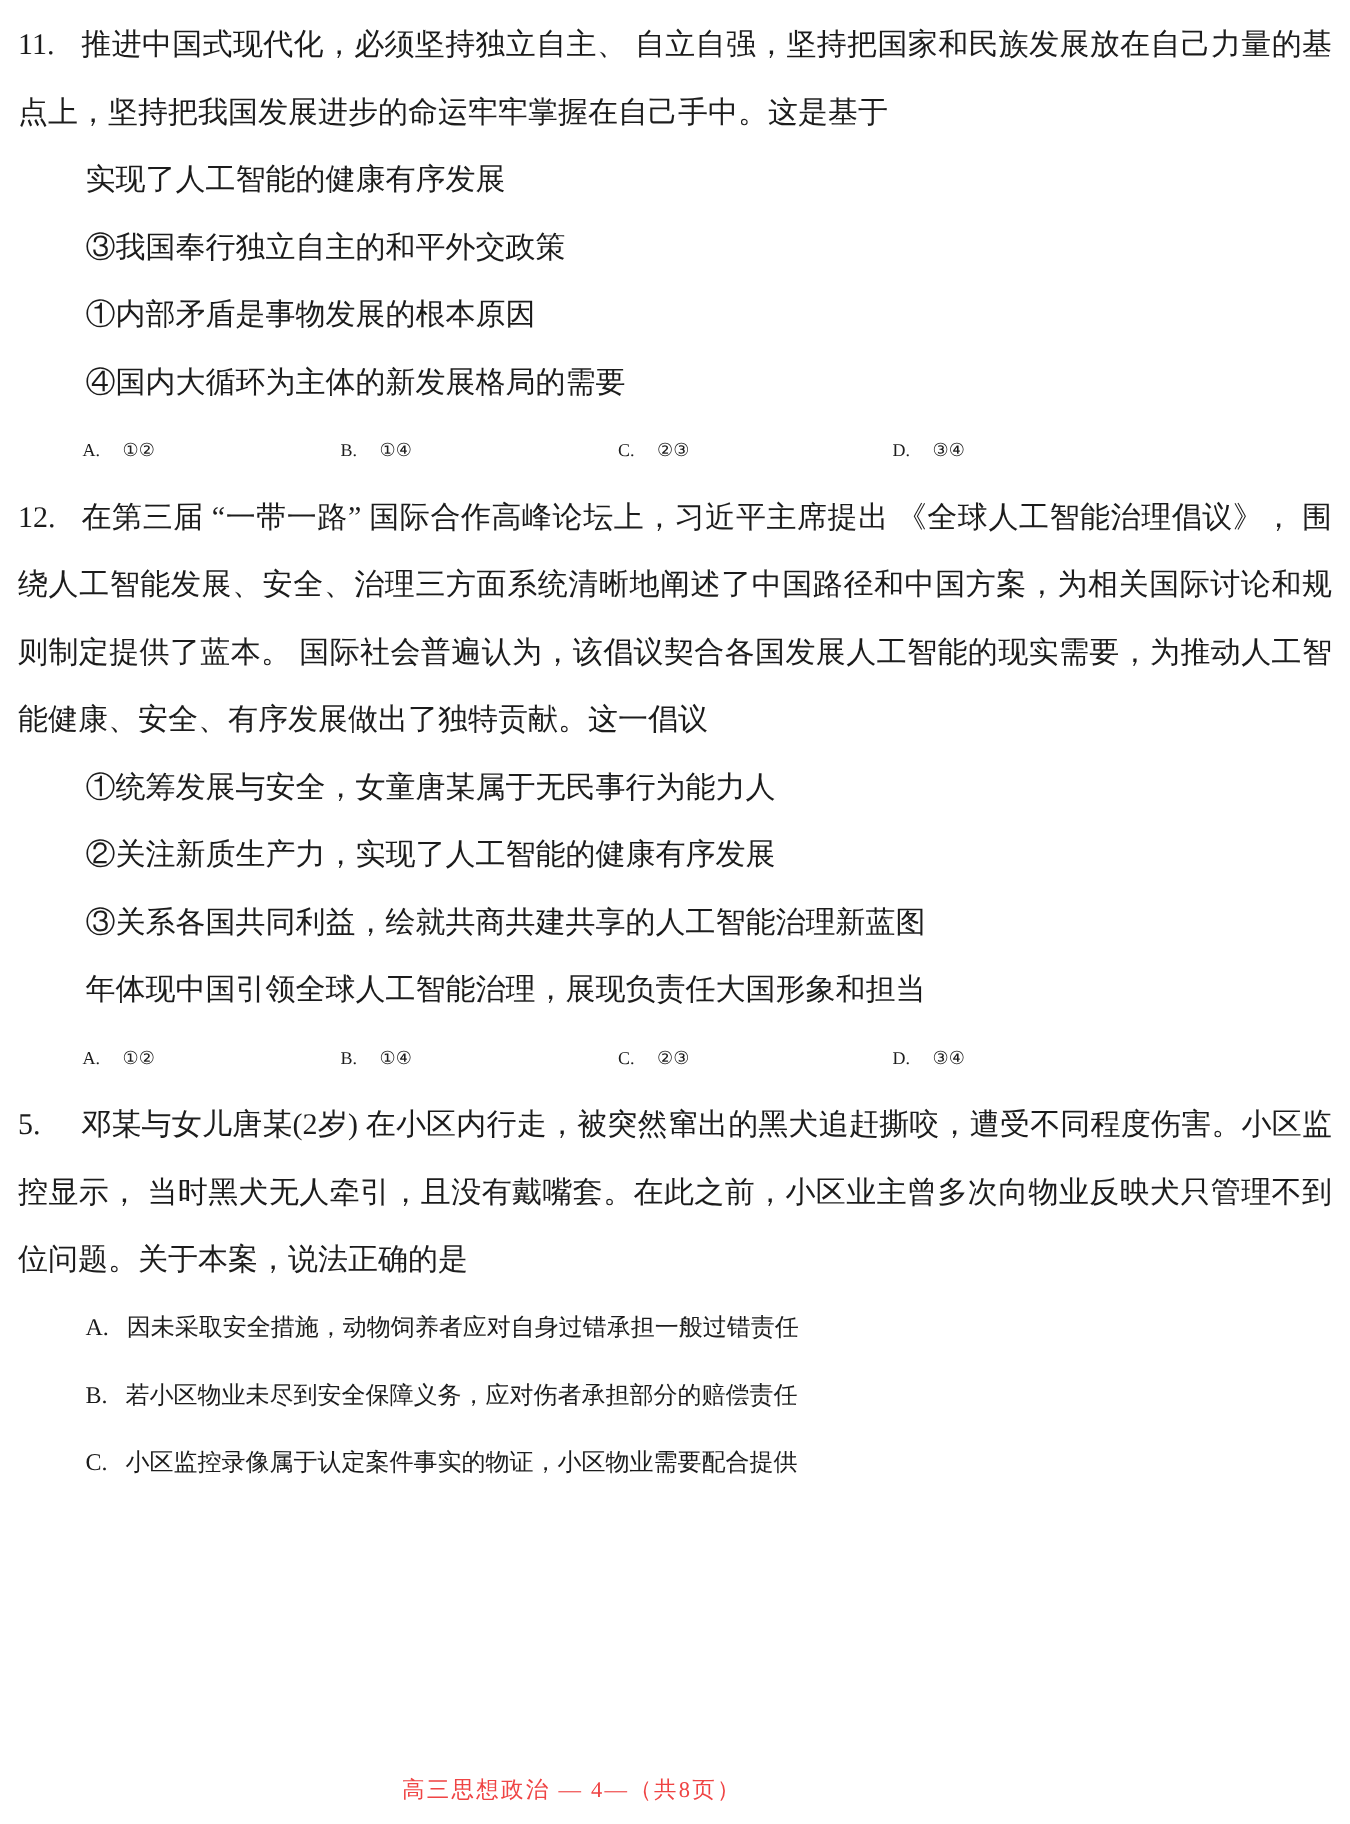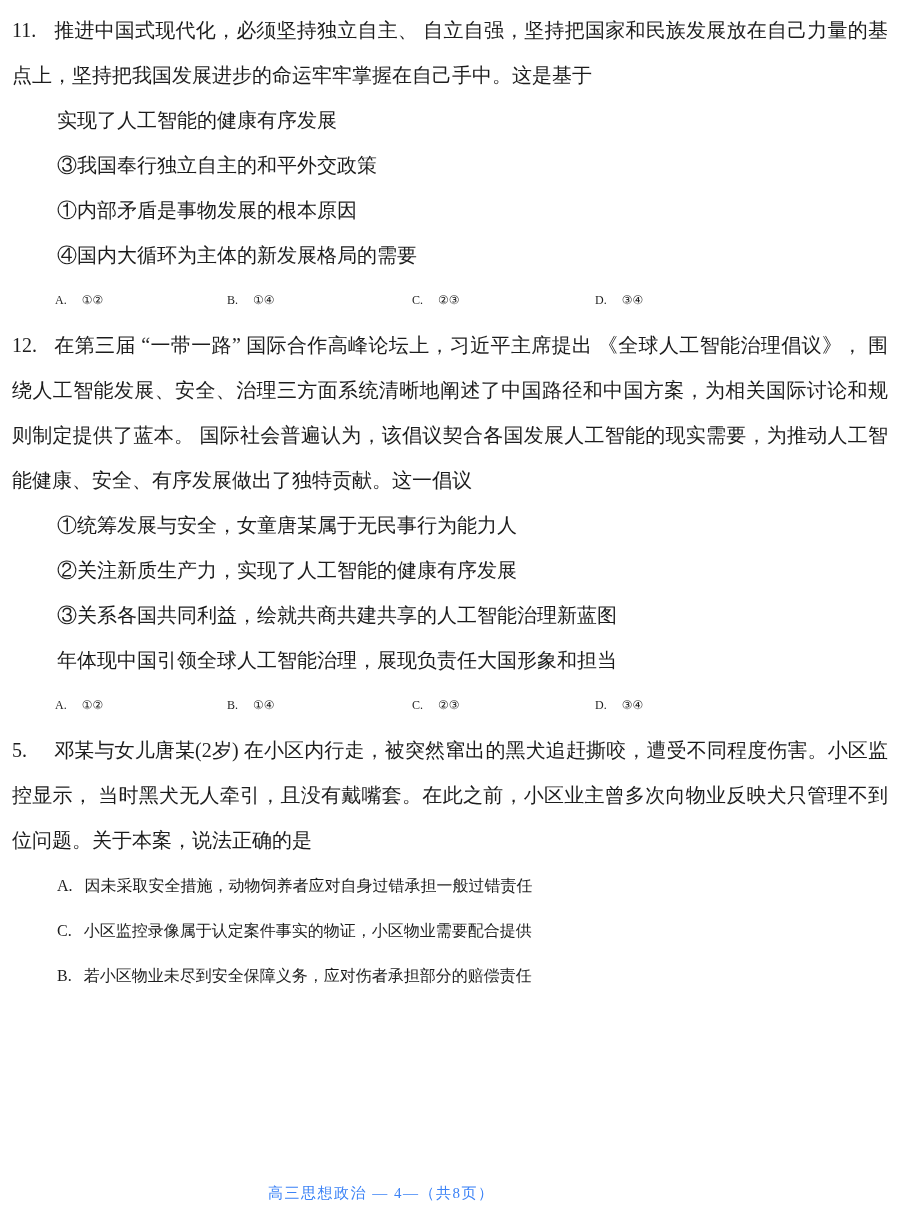--- a/index.html
+++ b/index.html
@@ -53,21 +53,21 @@
     line-height: 45px;
     white-space: nowrap;
   }
   .choice-line .clabel { margin-right: 12px; }
   .page-footer {
     position: absolute;
     left: 268px;
     top: 1184px;
     font-size: 15px;
     letter-spacing: 1.5px;
-    color: #3b82f6;
+    color: #ef4444;
   }
 </style>
 </head>
 <body>
 
 <div class="page">
 
   <section>
     <p class="stem"><span class="qnum">11.</span><span>推进中国式现代化，必须坚持独立自主、 自立自强，坚持把国家和民族发展放在自己力量的基点上，坚持把我国发展进步的命运牢牢掌握在自己手中。这是基于</span></p>
     <div class="subitem">实现了人工智能的健康有序发展</div>
@@ -92,21 +92,21 @@
       <span class="choice choice-a"><span class="clabel">A.</span><span>①②</span></span>
       <span class="choice choice-b"><span class="clabel">B.</span><span>①④</span></span>
       <span class="choice choice-c"><span class="clabel">C.</span><span>②③</span></span>
       <span class="choice choice-d"><span class="clabel">D.</span><span>③④</span></span>
     </div>
   </section>
 
   <section>
     <p class="stem"><span class="qnum">5.</span><span>邓某与女儿唐某(2岁) 在小区内行走，被突然窜出的黑犬追赶撕咬，遭受不同程度伤害。小区监控显示， 当时黑犬无人牵引，且没有戴嘴套。在此之前，小区业主曾多次向物业反映犬只管理不到位问题。关于本案，说法正确的是</span></p>
     <div class="choice-line"><span class="clabel">A.</span><span>因未采取安全措施，动物饲养者应对自身过错承担一般过错责任</span></div>
+    <div class="choice-line"><span class="clabel">B.</span><span>若小区物业未尽到安全保障义务，应对伤者承担部分的赔偿责任</span></div>
     <div class="choice-line"><span class="clabel">C.</span><span>小区监控录像属于认定案件事实的物证，小区物业需要配合提供</span></div>
-    <div class="choice-line"><span class="clabel">B.</span><span>若小区物业未尽到安全保障义务，应对伤者承担部分的赔偿责任</span></div>
   </section>
 
   <div class="page-footer">
     <span>高三思想政治 — 4—（共8页）</span>
   </div>
 
 </div>
 
 </body></html>

